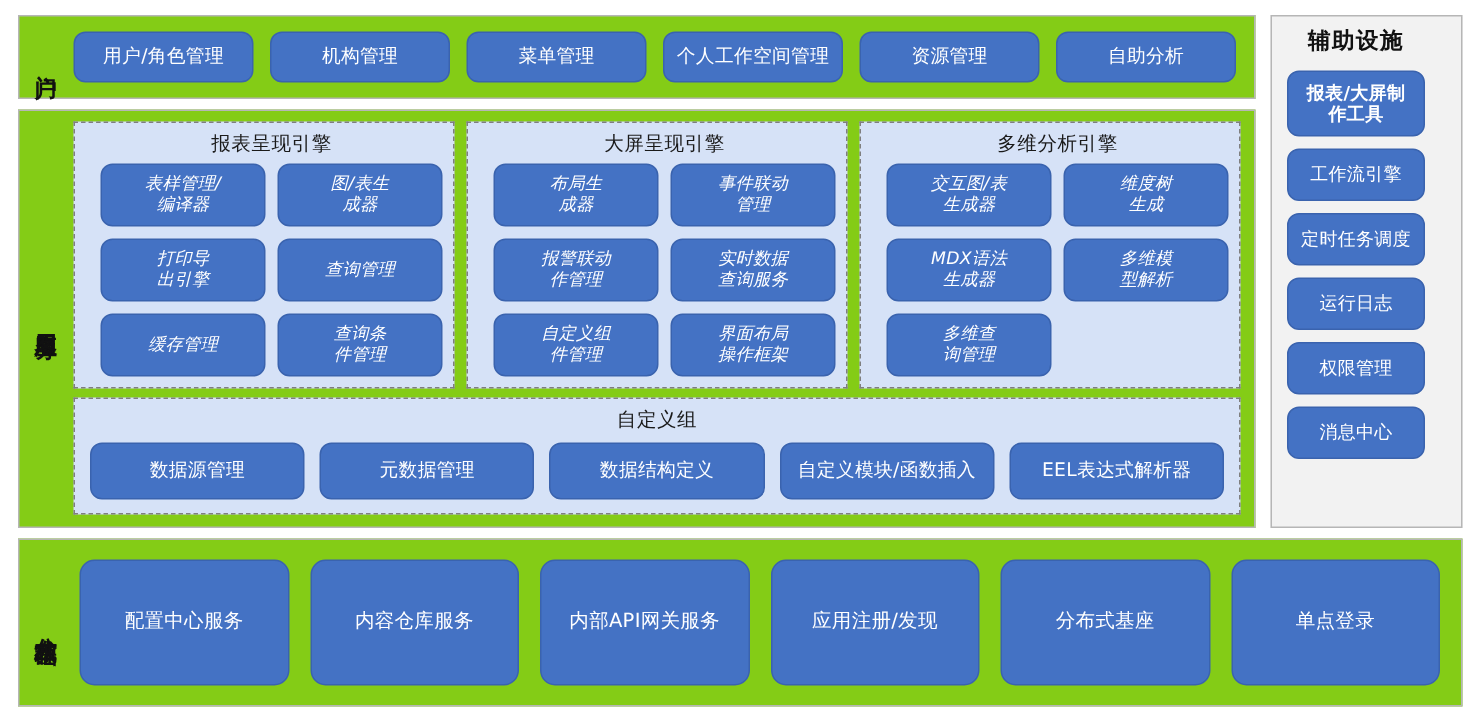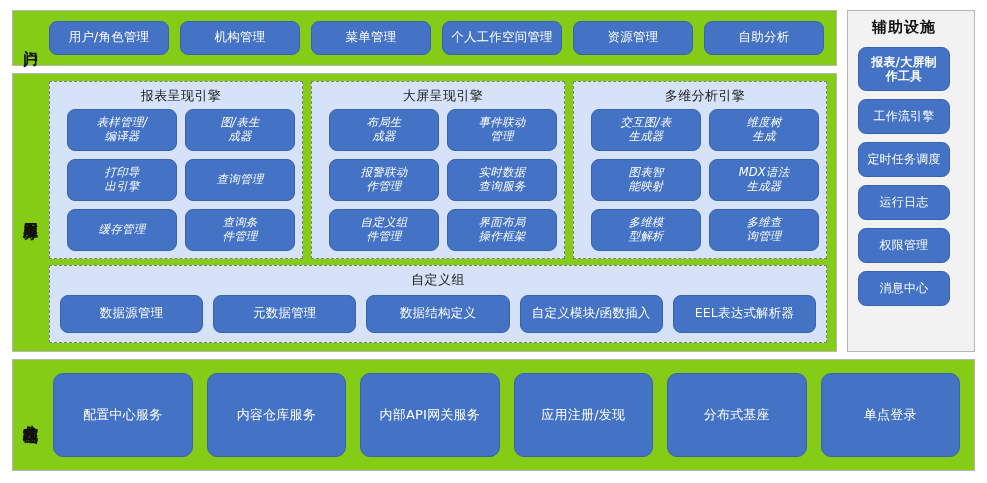--- a/index.html
+++ b/index.html
@@ -275,22 +275,20 @@
               </div>
             </div>
 
             <div class="dashed-group">
               <div class="group-title">多维分析引擎</div>
               <div class="group-grid">
                 <div class="chip">交互图/表
 生成器</div>
                 <div class="chip">维度树
 生成</div>
-                <div class="chip">图表智
-能映射</div>
                 <div class="chip">MDX语法
 生成器</div>
                 <div class="chip">多维模
 型解析</div>
                 <div class="chip">多维查
 询管理</div>
               </div>
             </div>
 
           </div>

